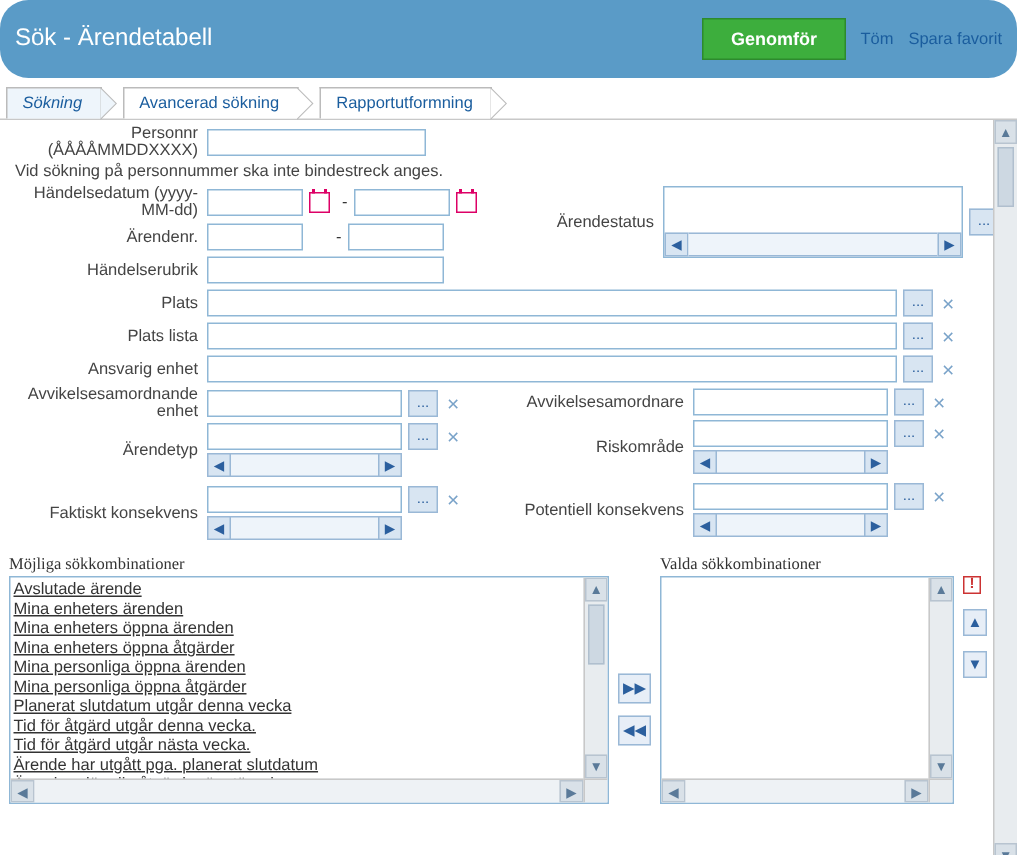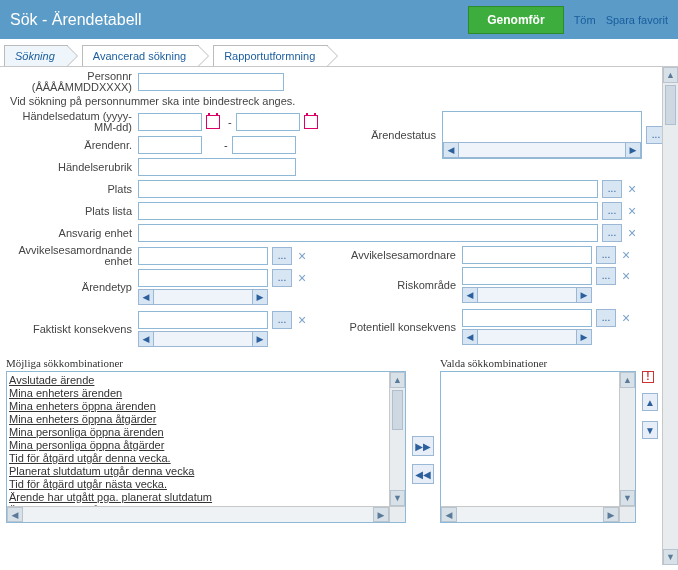--- a/index.html
+++ b/index.html
@@ -13,21 +13,22 @@
     height: 570px;
     overflow: hidden;
   }
   .header {
     background: #5a9bc7;
     color: #fff;
     padding: 8px 10px;
     display: flex;
     align-items: center;
     justify-content: space-between;
-    height: 39px;
+    height: 52px;
+    border-radius: 19px;
   }
   .header-title {
     font-size: 16px;
     font-weight: normal;
   }
   .header-actions {
     display: flex;
     align-items: center;
     gap: 10px;
   }
@@ -551,22 +552,22 @@
       <div class="list-col left">
         <div class="list-title">Möjliga sökkombinationer</div>
         <div class="listbox left-box">
           <div class="items" id="possible-items">
               <div>Avslutade ärende</div>
               <div>Mina enheters ärenden</div>
               <div>Mina enheters öppna ärenden</div>
               <div>Mina enheters öppna åtgärder</div>
               <div>Mina personliga öppna ärenden</div>
               <div>Mina personliga öppna åtgärder</div>
+              <div>Planerat slutdatum utgår denna vecka</div>
               <div>Tid för åtgärd utgår denna vecka.</div>
-              <div>Planerat slutdatum utgår denna vecka</div>
               <div>Tid för åtgärd utgår nästa vecka.</div>
               <div>Ärende har utgått pga. planerat slutdatum</div>
               <div>Ärenden där alla åtgärder är stängda</div>
             </div>
           <div class="lb-vscroll">
             <div class="arrow">▲</div>
             <div class="thumb"></div>
             <div class="arrow" style="position:absolute;bottom:0;left:0;right:0">▼</div>
           </div>
           <div class="lb-hscroll">

